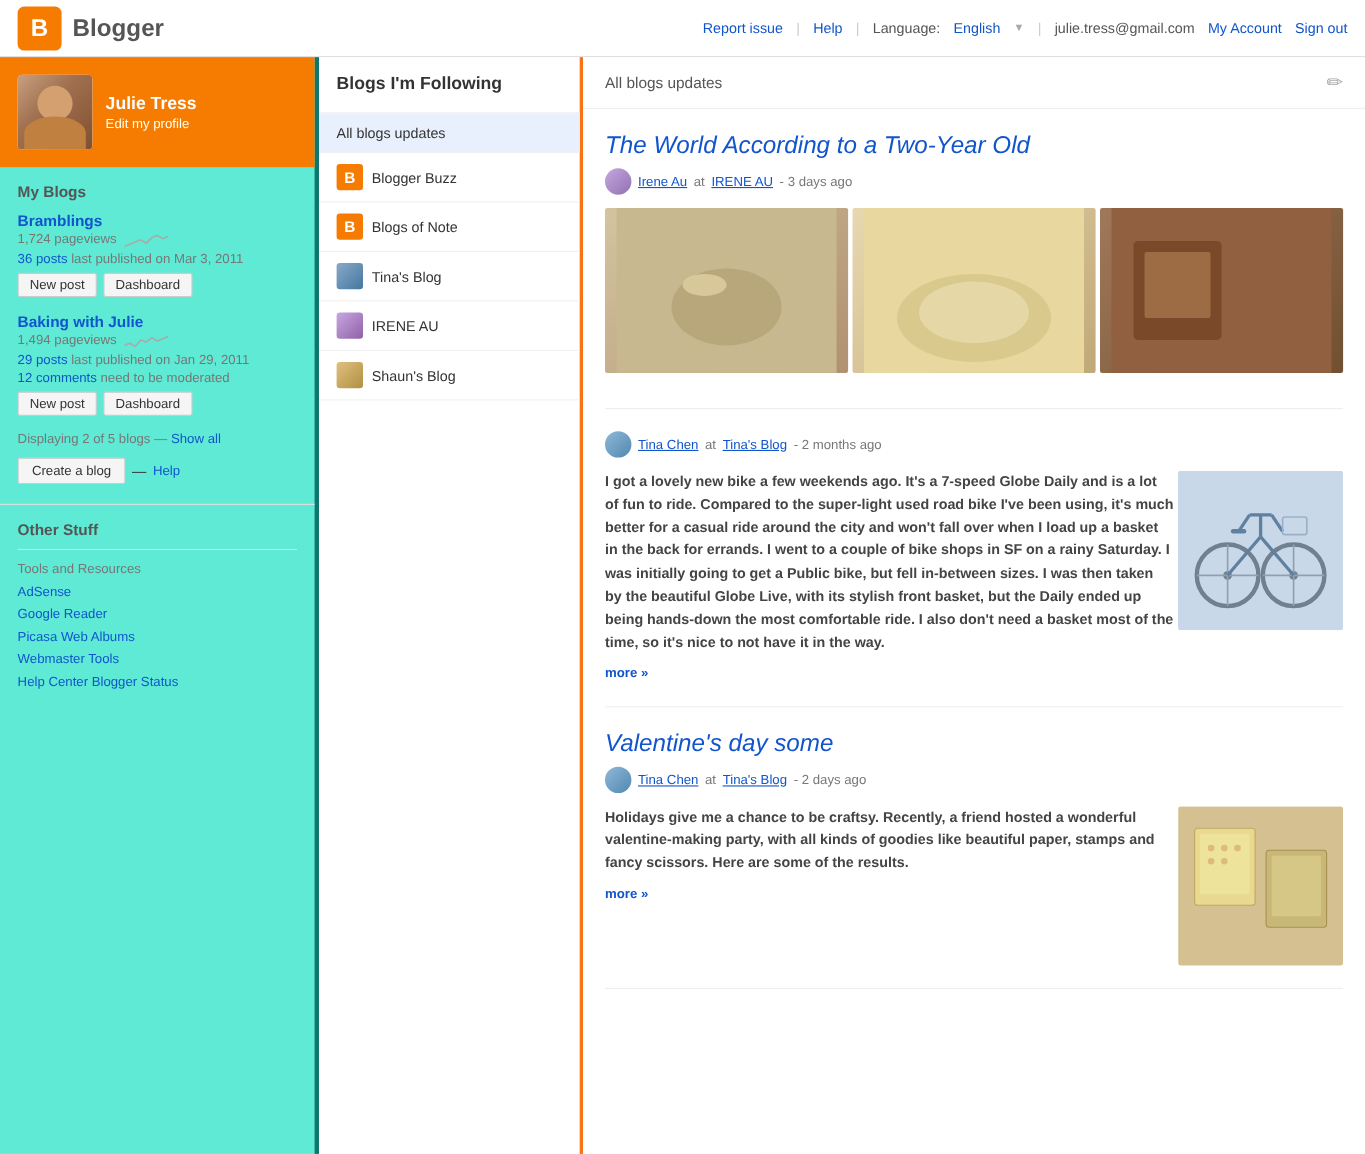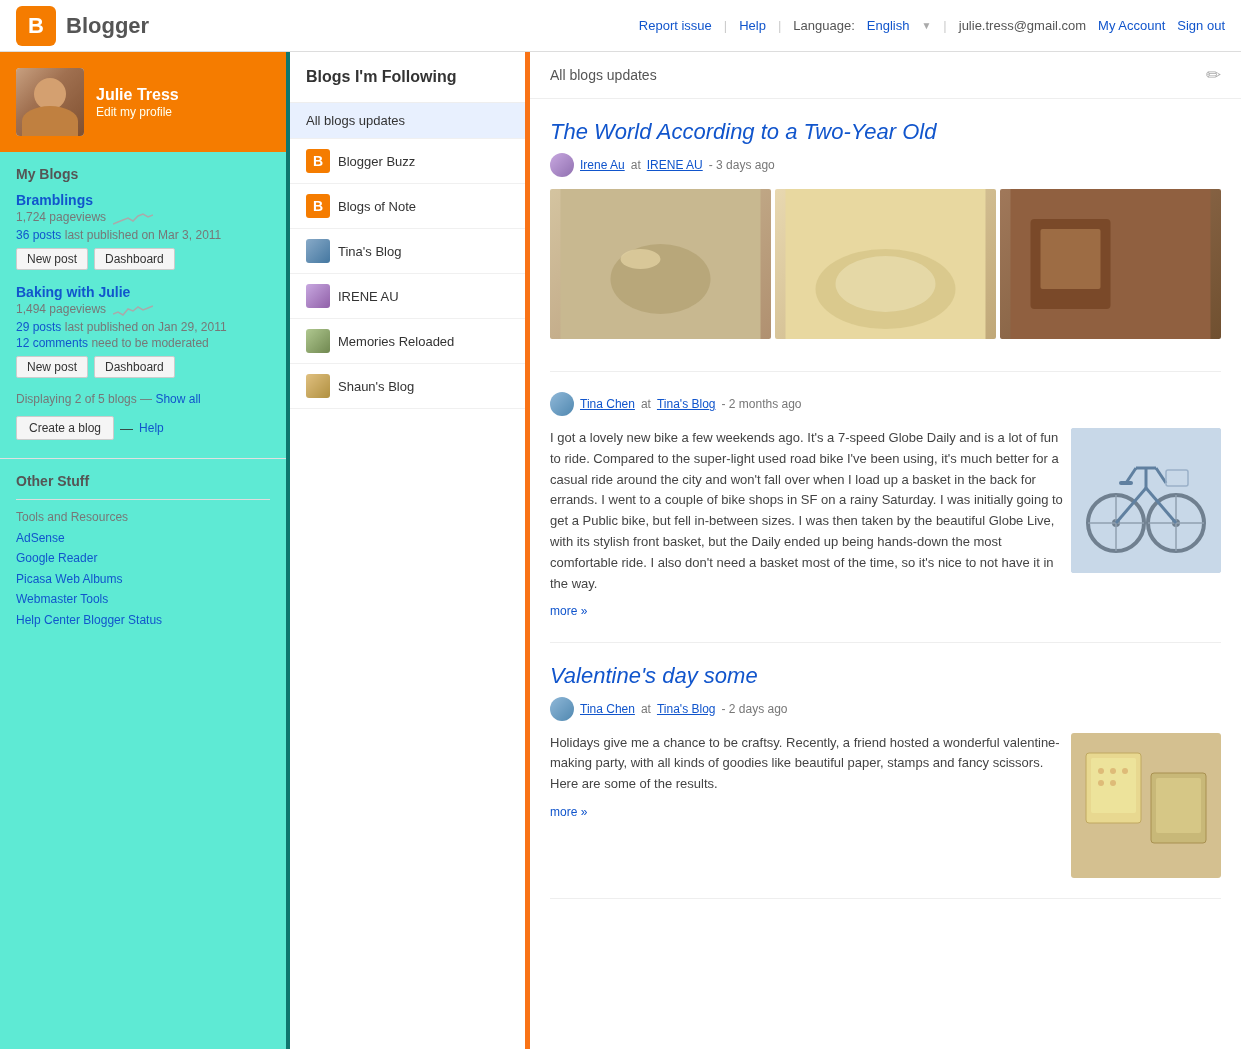--- a/index.html
+++ b/index.html
@@ -116,21 +116,21 @@
     .other-stuff { padding: 14px 16px; }
     .other-stuff-title { font-size: 14px; font-weight: bold; color: #555; margin-bottom: 10px; }
     .tools-title { font-size: 12px; color: #777; margin-bottom: 4px; }
     .tools-links a { display: block; color: #15c; text-decoration: none; font-size: 12px; line-height: 1.7; }
 
     
     #middle-nav {
       width: 240px;
       min-width: 240px;
       background: #fff;
-      border-right: 5px solid #f97316;
+      border-right: 3px solid #f97316;
       padding: 0;
     }
     .blogs-following-title {
       padding: 16px;
       font-size: 16px;
       font-weight: bold;
       color: #333;
       border-bottom: 1px solid #eee;
     }
     .following-list { list-style: none; }
@@ -188,21 +188,21 @@
     .post-image {
       flex: 1; height: 150px;
       background: #c8b090;
       border-radius: 2px;
       overflow: hidden;
     }
     .post-image-1 { background: linear-gradient(135deg, #d4c4a0, #b09070); }
     .post-image-2 { background: linear-gradient(135deg, #e8d8b0, #c0a878); }
     .post-image-3 { background: linear-gradient(135deg, #a0785a, #705030); }
 
-    .post-body { display: flex; gap: 4px; }
+    .post-body { display: flex; gap: 4px; font-weight: bold; }
     .post-text { flex: 1; font-size: 13px; color: #444; line-height: 1.6; }
     .post-thumb {
       width: 150px; height: 145px; flex-shrink: 0;
       border-radius: 3px; overflow: hidden;
     }
 
     .more-link { color: #15c; text-decoration: none; font-size: 12px; display: block; margin-top: 8px; }
 
     
     .avatar-sm {
@@ -345,24 +345,20 @@
       <li class="following-item">
         <div class="following-icon" style="background:linear-gradient(135deg,#88aac8,#4477a0);border-radius:3px;"></div>
         <span class="following-label">Tina's Blog</span>
       </li>
 
       <li class="following-item">
         <div class="following-icon" style="background:linear-gradient(135deg,#c8a8e0,#9060a8);border-radius:3px;"></div>
         <span class="following-label">IRENE AU</span>
       </li>
 
-      <li class="following-item">
-        <div class="following-icon" style="background:linear-gradient(135deg,#b0c890,#708850);border-radius:3px;"></div>
-        <span class="following-label">Memories Reloaded</span>
-      </li>
 
       <li class="following-item">
         <div class="following-icon" style="background:linear-gradient(135deg,#e0c080,#b09040);border-radius:3px;"></div>
         <span class="following-label">Shaun's Blog</span>
       </li>
     </ul>
   </div>
 
   <div id="content-area">
     <div class="content-header">

